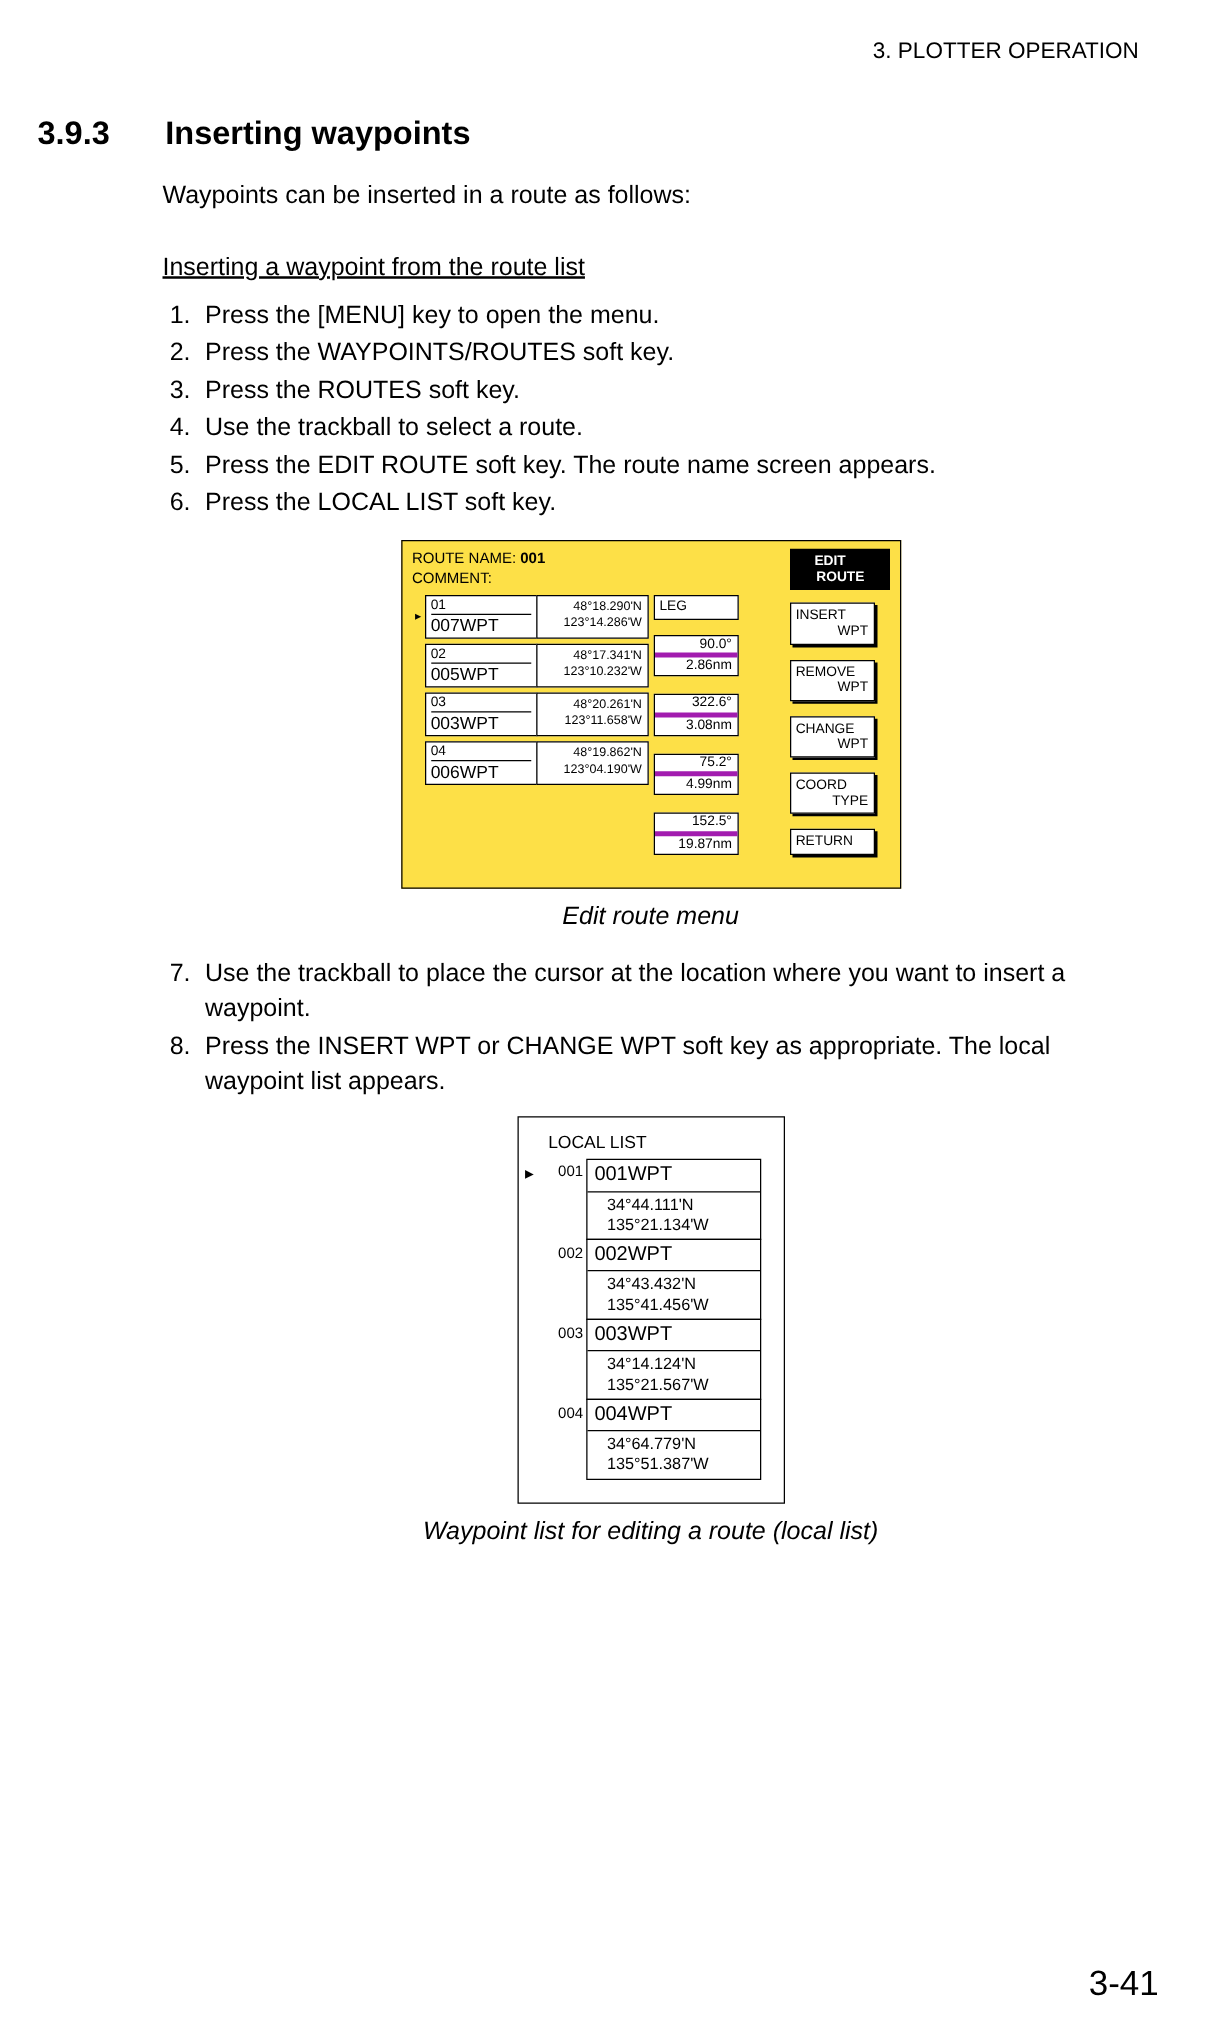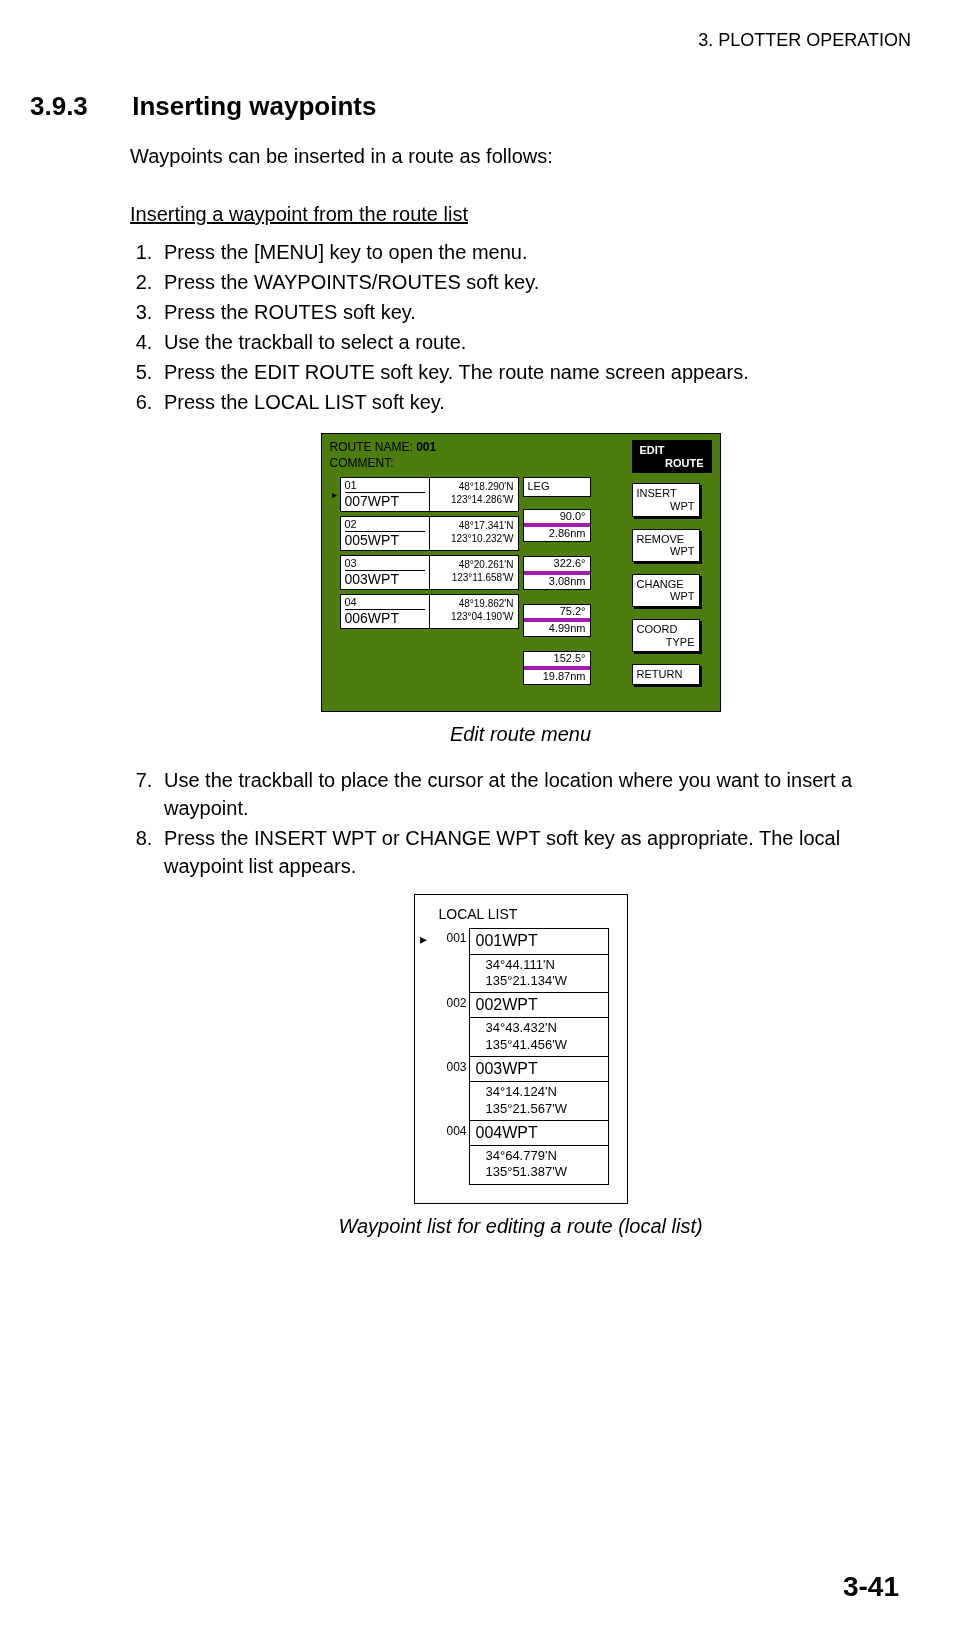--- a/index.html
+++ b/index.html
@@ -44,32 +44,32 @@
   ol.steps li { margin: 2px 0; padding-left: 6px; }
   .caption {
     text-align: center;
     font-style: italic;
     font-size: 20px;
     margin: 8px 0 18px 0;
   }
   .page-num {
     position: absolute;
     bottom: 30px;
-    right: 72px;
+    right: 44px;
     font-size: 28px;
-    font-weight: bold;
+    font-weight: normal;
   }
 
   
   .fig-wrap { text-align: center; margin: 14px 0 4px 0; }
   .fig-edit-route {
     display: inline-block;
     width: 400px;
     border: 1px solid #000;
-    background: #4d7c0f;
+    background: #fde047;
     text-align: left;
     font-size: 12px;
     box-sizing: border-box;
     padding: 6px 8px 12px 8px;
     position: relative;
   }
   .er-columns { display: flex; gap: 8px; }
   .er-left { flex: 1; position: relative; }
   .er-right { width: 80px; }
   .er-title-block { margin-bottom: 6px; line-height: 1.3; }
@@ -128,21 +128,21 @@
     line-height: 1.25;
     margin-bottom: 14px;
   }
   .er-leg-box div { padding: 0 4px; text-align: right; }
   .er-leg-box div:first-child { border-bottom: 4px solid #a21caf; }
 
   .er-softlabel {
     background: #000;
     color: #fff;
     font-size: 11px;
-    padding: 4px 8px;
+    padding: 4px 20px;
     line-height: 1.15;
     margin-bottom: 10px;
     font-weight: bold;
   }
   .er-softlabel .line2 { text-align: right; }
   .softkey {
     border: 1px solid #000;
     background: #fff;
     box-shadow: 2px 2px 0 #000;
     font-size: 11px;

